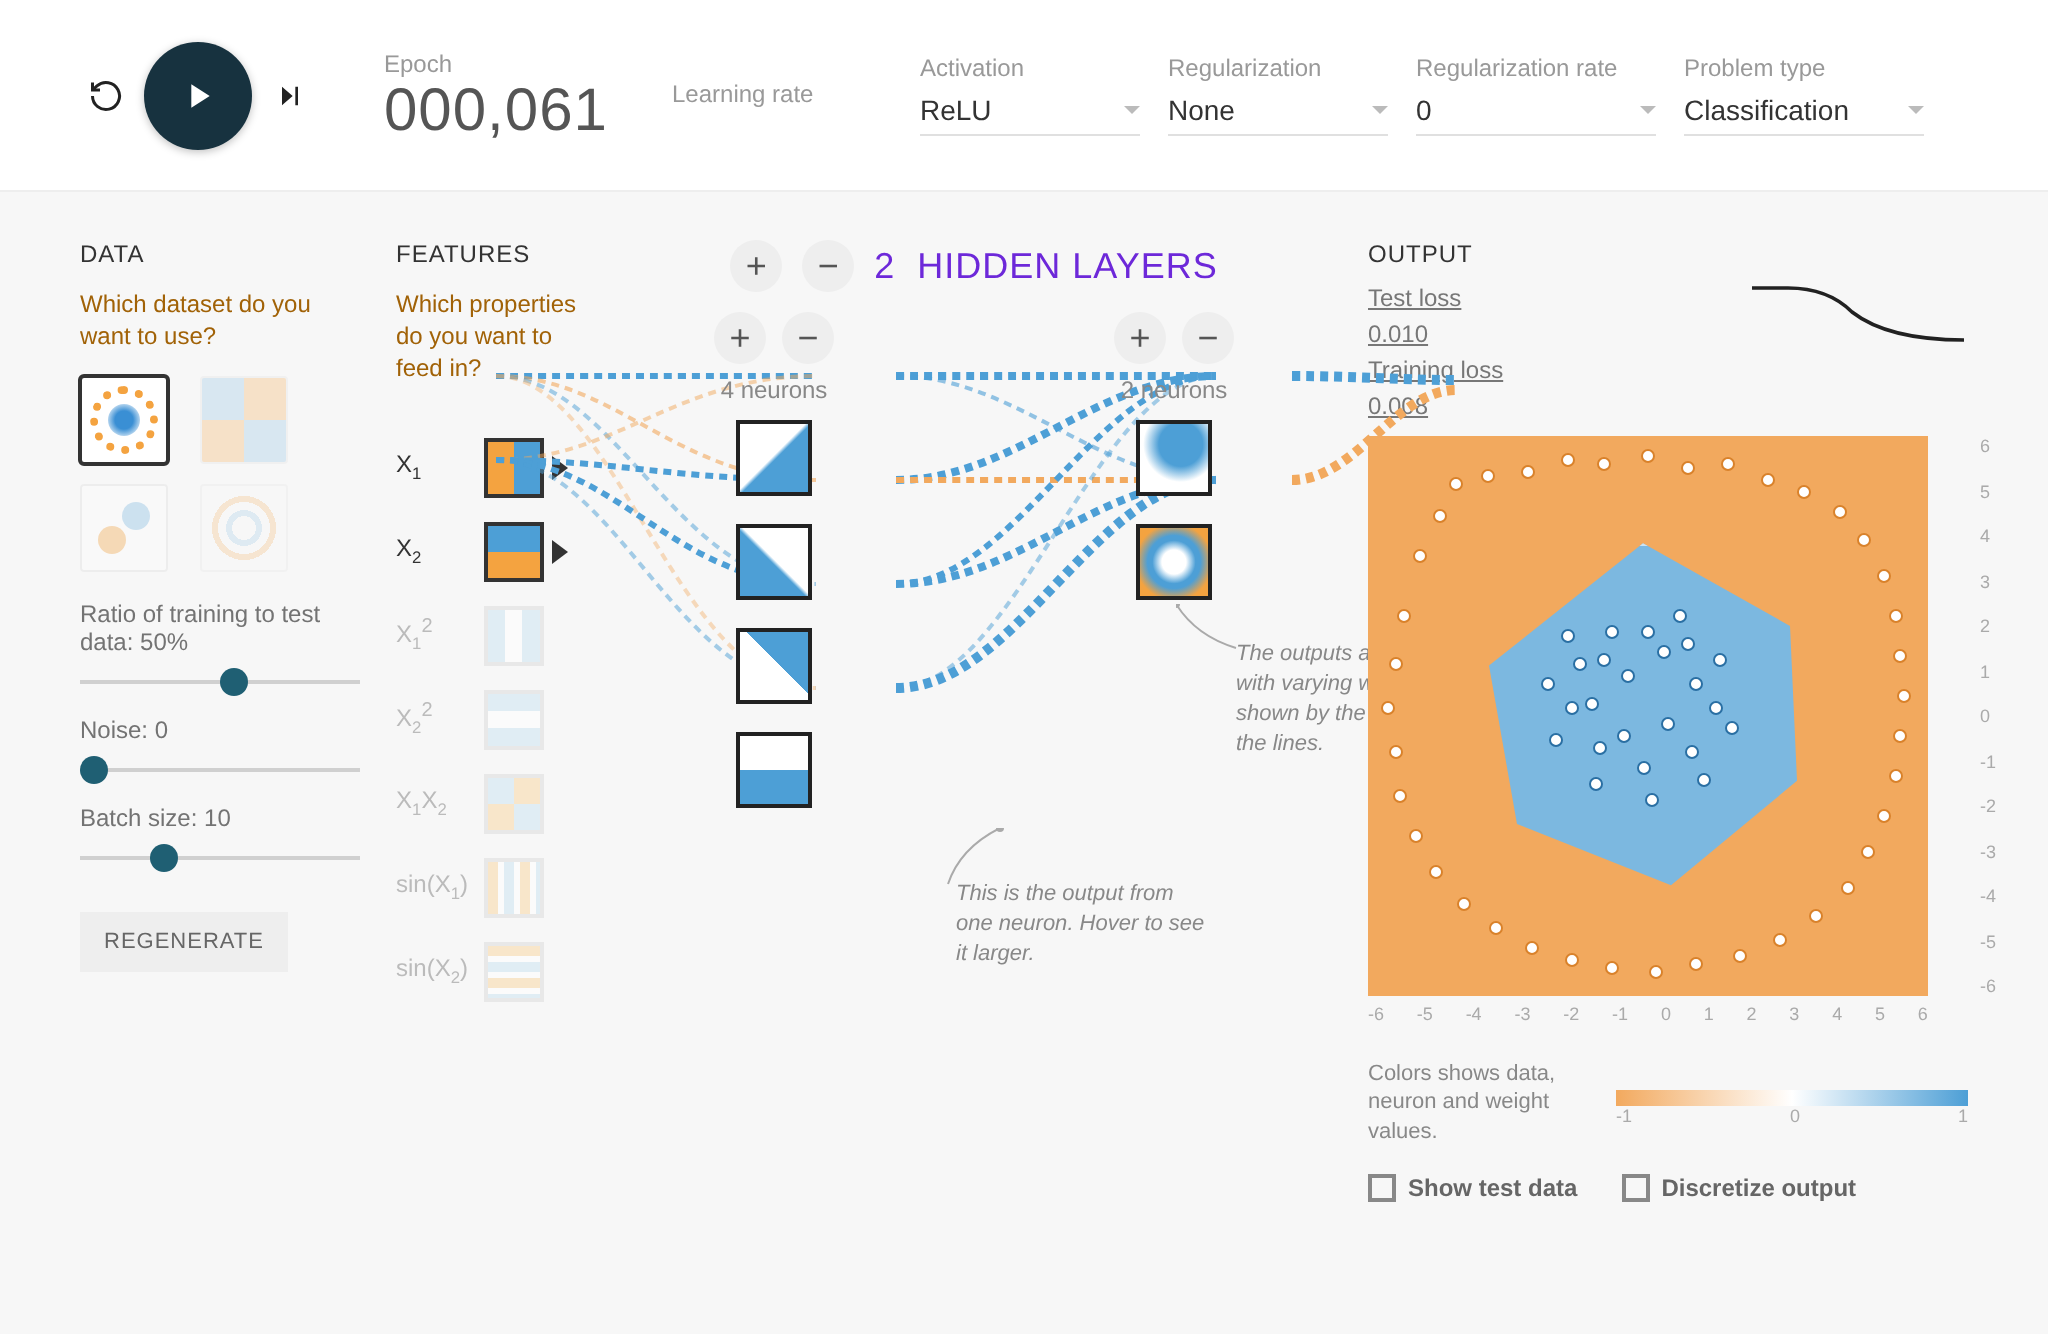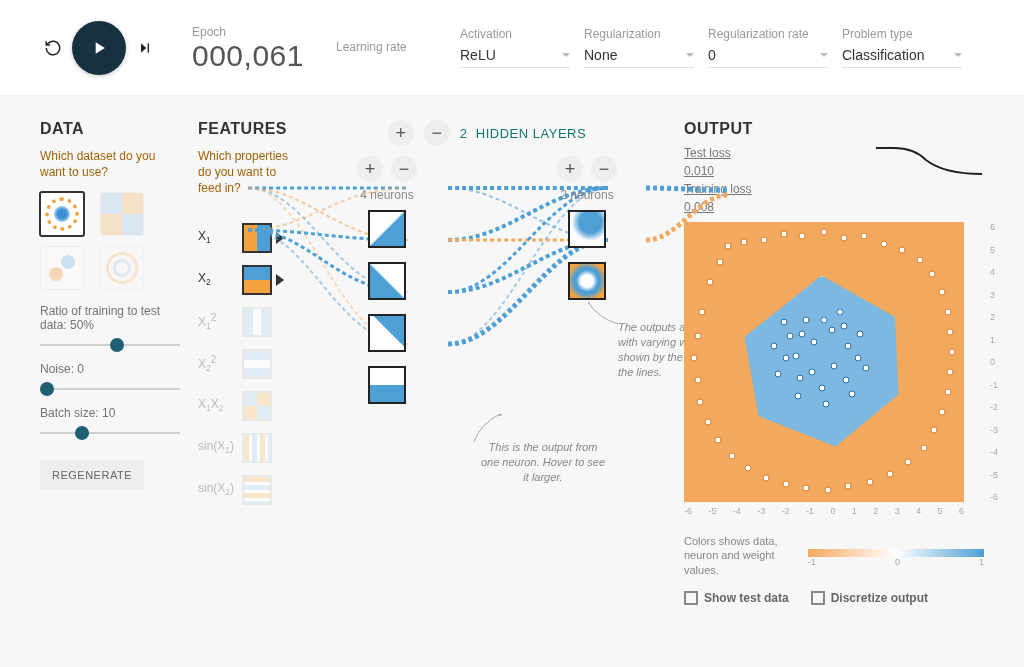--- a/index.html
+++ b/index.html
@@ -8,21 +8,21 @@
   .timeline { display:flex; align-items:center; gap:6px; margin-right:20px;}
   .ibtn.small { width:26px; height:26px; display:flex; align-items:center; justify-content:center; color:#222; cursor:pointer; }
   .playbtn { width:54px; height:54px; border-radius:50%; background:#17323f; color:#fff; display:flex; align-items:center; justify-content:center; cursor:pointer; box-shadow:0 1px 4px rgba(0,0,0,.25);}
   .tctrl { display:flex; flex-direction:column; min-width:0; }
   .tctrl .lbl { font-size:12px; color:#999; font-weight:300; margin-bottom:2px;}
   .epoch .val { font-size:30px; color:#555; font-weight:300; letter-spacing:.5px; line-height:1; }
   .sel { display:flex; align-items:center; justify-content:space-between; font-size:14px; color:#333; border-bottom:1px solid rgba(0,0,0,.12); padding:4px 0; min-width:100px; cursor:pointer;}
   .caret { width:0; height:0; border-left:4px solid transparent; border-right:4px solid transparent; border-top:4px solid #bbb; margin-left:8px; }
 
   .main { display:grid; grid-template-columns: 140px 92px 1fr 300px; gap:18px; padding:24px 40px 10px 40px; }
-  h4 { margin:0 0 10px 0; font-weight:700; font-size:16px; letter-spacing:.5px; color:#333;}
+  h4 { margin:0 0 10px 0; font-weight:400; font-size:12px; letter-spacing:.5px; color:#333;}
   .sub { font-size:12px; color:#a16207; line-height:1.35; font-weight:300; }
 
   .datasets { display:grid; grid-template-columns: 1fr 1fr; gap:10px; margin:12px 0 14px 0; width:110px;}
   .ds { width:44px; height:44px; border:1px solid #ddd; border-radius:2px; background:#fff; position:relative; cursor:pointer; opacity:.35;}
   .ds.selected { opacity:1; outline:2px solid #333; outline-offset:-1px;}
   .ds-circle::before, .ds-circle::after { content:""; position:absolute; border-radius:50%; }
   .ds-circle::before { inset:4px; border:4px dotted #f4a340; }
   .ds-circle::after { inset:13px; background:radial-gradient(circle,#3a8fd4 40%, rgba(58,143,212,.4) 70%); }
   .ds-xor { background:conic-gradient(#f4a340 0 25%, #7eb9e2 0 50%, #f4a340 0 75%, #7eb9e2 0 100%); opacity:.25; }
   .ds-gauss::before { content:""; position:absolute; left:8px; top:20px; width:14px; height:14px; border-radius:50%; background:#f4a340;}
@@ -46,21 +46,21 @@
   .ft-x1sq { background:linear-gradient(90deg,#cfe5f3 0 33%, #fff 33% 66%, #cfe5f3 66% 100%);}
   .ft-x2sq { background:linear-gradient(180deg,#cfe5f3 0 33%, #fff 33% 66%, #cfe5f3 66% 100%);}
   .ft-x1x2 { background:conic-gradient(#f9d9a6 0 25%, #cfe5f3 0 50%, #f9d9a6 0 75%, #cfe5f3 0 100%);}
   .ft-sinx1 { background:repeating-linear-gradient(90deg,#f9d9a6 0 5px,#fff 5px 8px,#cfe5f3 8px 13px,#fff 13px 16px);}
   .ft-sinx2 { background:repeating-linear-gradient(180deg,#f9d9a6 0 5px,#fff 5px 8px,#cfe5f3 8px 13px,#fff 13px 16px);}
   .wedge { width:0; height:0; border-top:6px solid transparent; border-bottom:6px solid transparent; border-left:8px solid #333; margin-left:-2px;}
 
   .network { position:relative; }
   .net-head { display:flex; align-items:center; justify-content:center; gap:10px; margin-bottom:10px;}
   .circlebtn { width:26px; height:26px; border-radius:50%; background:#eee; display:flex; align-items:center; justify-content:center; font-size:18px; color:#555; cursor:pointer; line-height:1;}
-  .net-head .t { font-size:13px; color:#0f766e; letter-spacing:.5px;}
+  .net-head .t { font-size:18px; color:#6d28d9; letter-spacing:.5px;}
   .layers { display:flex; gap:140px; padding:0 10px; position:relative; z-index:2; justify-content:center;}
   .layer { display:flex; flex-direction:column; align-items:center; }
   .layer .ctrls { display:flex; gap:8px; margin-bottom:6px;}
   .layer .cap { font-size:12px; color:#888; margin-bottom:8px;}
   .neuron { width:38px; height:38px; border:2px solid #222; margin-bottom:14px; background:#fff; position:relative; cursor:pointer;}
   .neuron.a::after{content:"";position:absolute;inset:0;background:linear-gradient(135deg,#fff 0 48%, #4d9fd6 52% 100%);}
   .neuron.b::after{content:"";position:absolute;inset:0;background:linear-gradient(225deg,#fff 0 48%, #4d9fd6 52% 100%);}
   .neuron.c::after{content:"";position:absolute;inset:0;background:linear-gradient(45deg,#fff 0 55%, #4d9fd6 55% 100%);}
   .neuron.d::after{content:"";position:absolute;inset:0;background:linear-gradient(180deg,#fff 0 50%, #4d9fd6 50% 100%);}
   .neuron.e::after{content:"";position:absolute;inset:0;background:radial-gradient(circle at 60% 30%,#4d9fd6 0 35%, #fff 60%);}
@@ -267,21 +267,21 @@
         <div class="ctrls">
             <div class="circlebtn">+</div>
             <div class="circlebtn">−</div>
           </div>
         <div class="cap">2 neurons</div>
         <div class="neuron e"></div>
         <div class="neuron f"></div>
       </div>
     </div>
 
-    <div class="callout" style="left:170px; top:320px;text-align:center;">
+    <div class="callout" style="left:170px; top:320px;">
       <svg width="40" height="30" style="position:absolute;left:-8px;top:-26px">
           <path class="curve" d="M30 0 Q 10 10 4 28"></path>
           <circle cx="30" cy="0" r="2" fill="#aaa"></circle>
         </svg>
       <span>This is the output from one <b>neuron</b>. Hover to see it larger.</span>
     </div>
     <div class="callout" style="left:310px; top:200px;">
       <svg width="40" height="30" style="position:absolute;left:-30px;top:-18px">
           <path class="curve" d="M0 0 Q 10 16 30 22"></path>
           <circle cx="0" cy="0" r="2" fill="#aaa"></circle>

